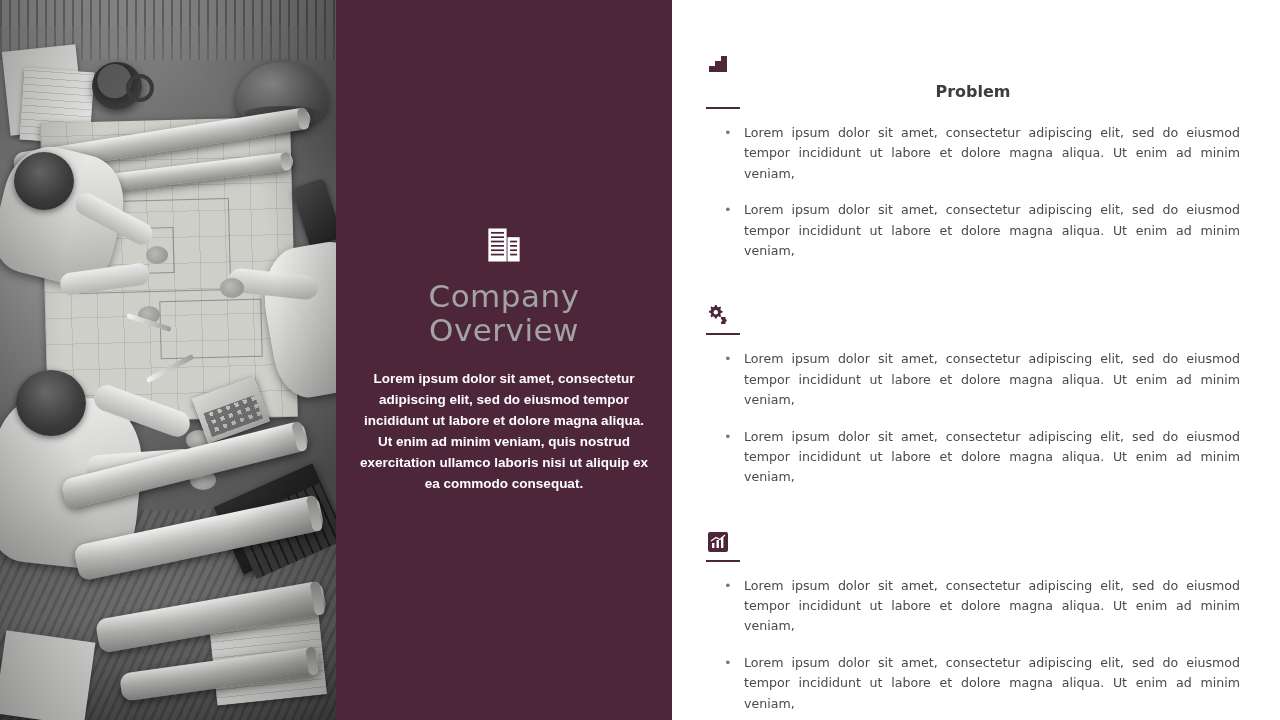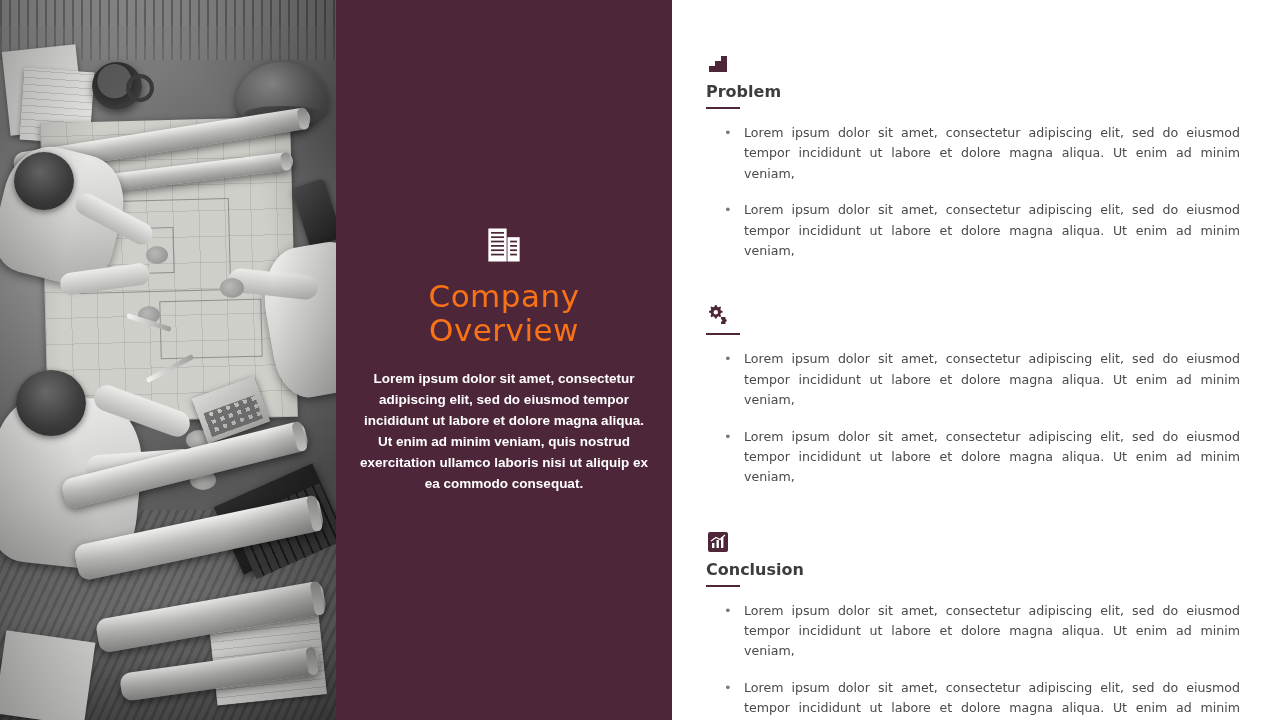--- a/index.html
+++ b/index.html
@@ -275,21 +275,21 @@
   .building-icon {
     width: 42px;
     height: 40px;
     margin-bottom: 14px;
   }
   .panel-title {
     font-size: 31px;
     line-height: 1.1;
     font-weight: 400;
     letter-spacing: .5px;
-    color: #f97316;
+    color: #a3a3a3;
     text-align: center;
     margin: 0 0 22px 0;
     font-family: "DejaVu Sans", sans-serif;
   }
   .panel-body {
     font-size: 13.5px;
     line-height: 1.55;
     font-weight: bold;
     text-align: center;
     color: #ffffff;
@@ -315,20 +315,21 @@
     height: 24px;
     margin-bottom: 6px;
     display: block;
   }
   .sec-title {
     font-size: 16px;
     font-weight: bold;
     color: #3d3d3d;
     margin: 0 0 6px 0;
     font-family: "DejaVu Sans", sans-serif;
+    text-align: center;
   }
   .sec-rule {
     width: 34px;
     height: 2px;
     background: #4e2639;
     margin-bottom: 14px;
   }
   .bullets { margin: 0; padding: 0; list-style: none; }
   .bullet {
     position: relative;
@@ -471,21 +472,20 @@
     <div class="section s3">
       <svg class="sec-icon" viewBox="0 0 24 24">
         <rect x="2" y="2" width="20" height="20" rx="2" fill="#4e2639"></rect>
         <g fill="#ffffff">
           <rect x="6" y="13" width="2.4" height="5"></rect>
           <rect x="10.5" y="10" width="2.4" height="8"></rect>
           <rect x="15" y="7" width="2.4" height="11"></rect>
         </g>
         <path d="M5 11 L10 7.5 L14 9.5 L19 5" stroke="#ffffff" stroke-width="1.2" fill="none"></path>
       </svg>
-      <h2 class="sec-title">Conclusion</h2>
       <div class="sec-rule"></div>
       <ul class="bullets">
         <li class="bullet">Lorem ipsum dolor sit amet, consectetur adipiscing elit, sed do eiusmod tempor  incididunt ut labore et dolore magna aliqua. Ut enim ad minim veniam,</li>
         <li class="bullet">Lorem ipsum dolor sit amet, consectetur adipiscing elit, sed do eiusmod tempor  incididunt ut labore et dolore magna aliqua. Ut enim ad minim veniam,</li>
       </ul>
     </div>
 
   </div>
 </div>
 

